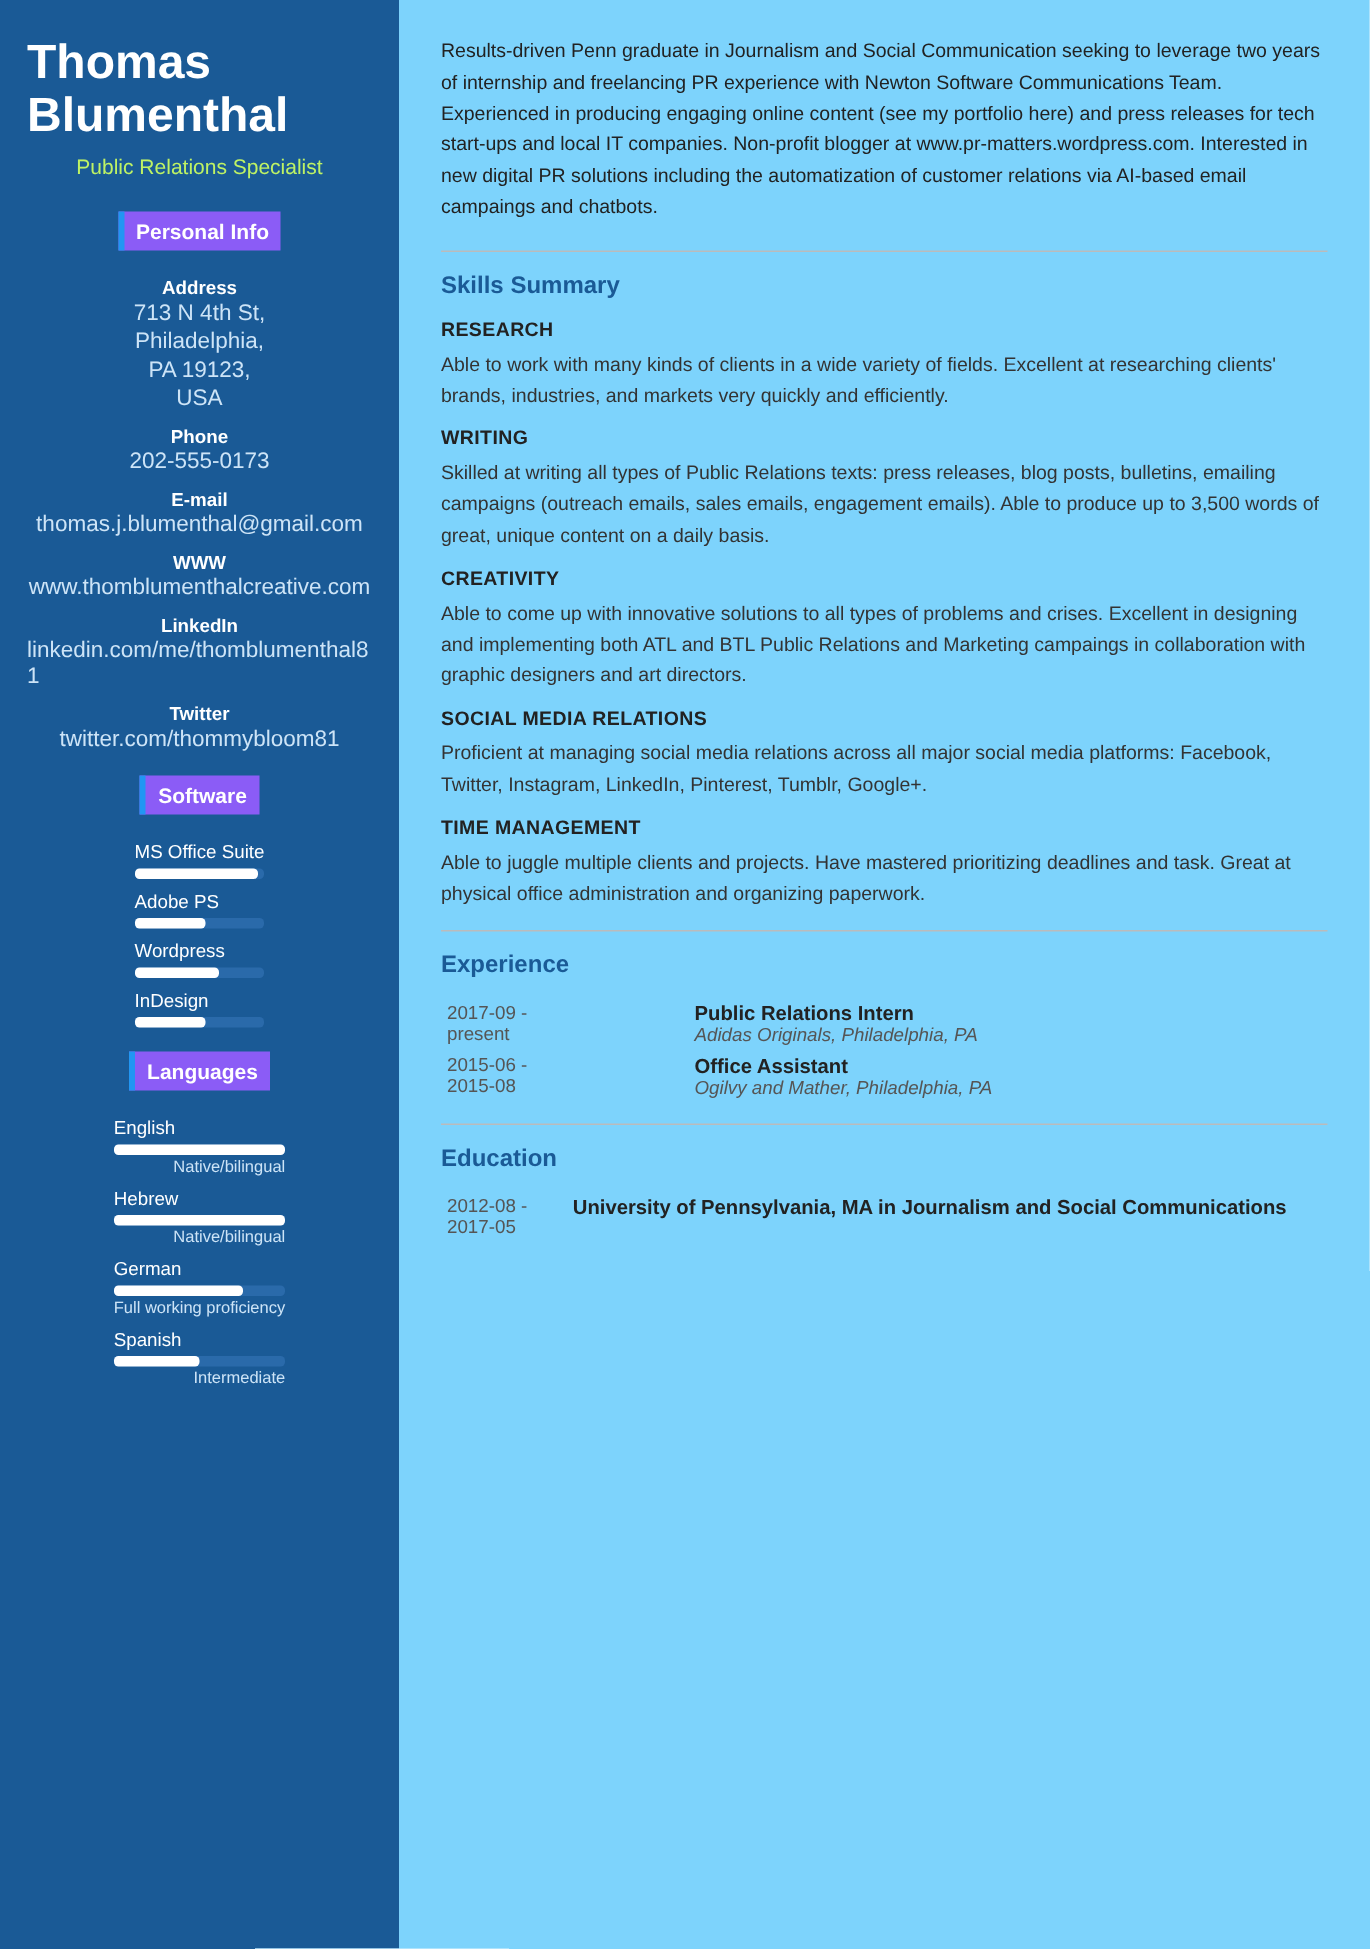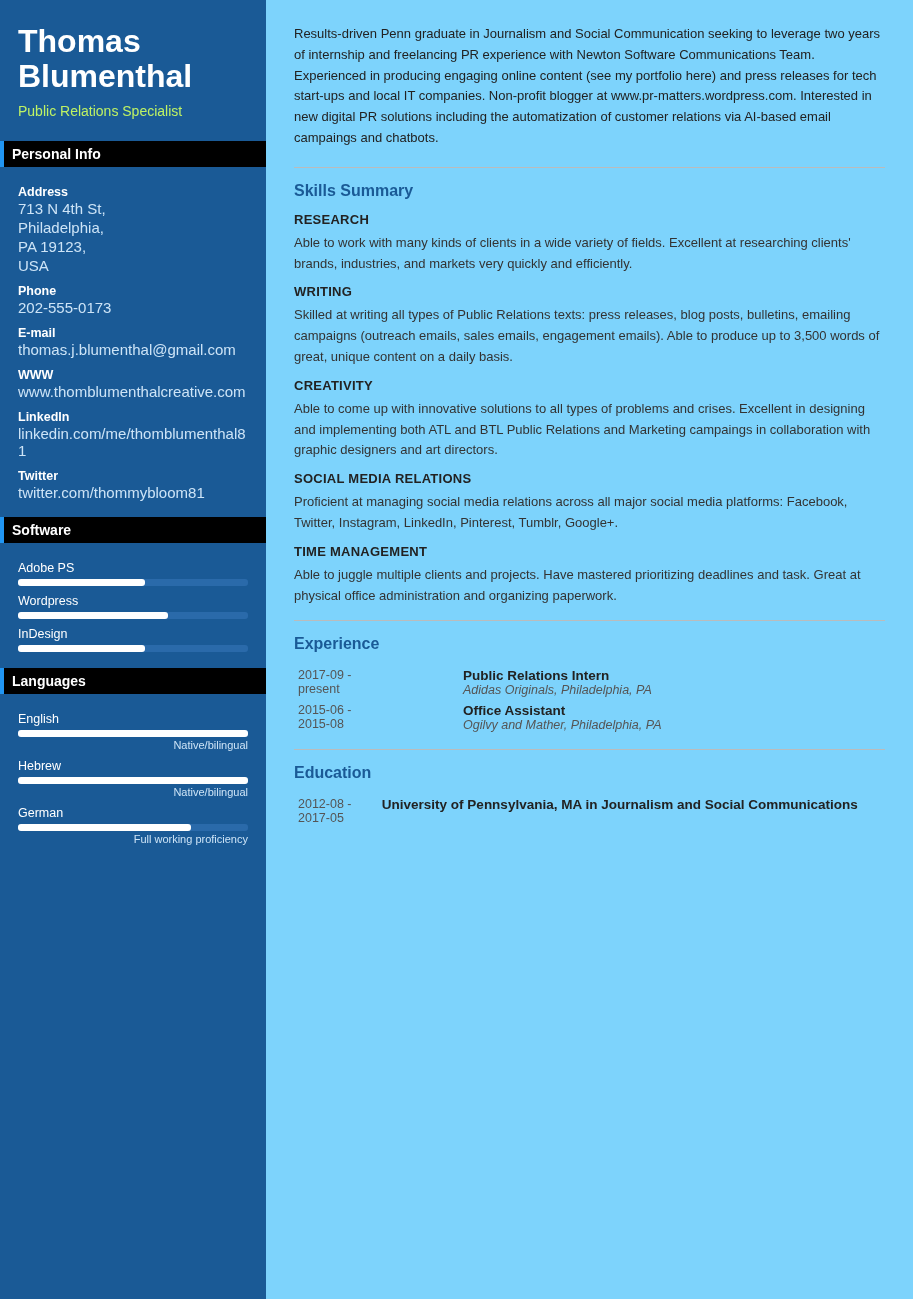--- a/index.html
+++ b/index.html
@@ -19,37 +19,38 @@
     
     .sidebar {
       width: 266px;
       min-width: 266px;
       background: #1a5a96;
       color: #fff;
       padding: 24px 18px 24px 18px;
       display: flex;
       flex-direction: column;
       gap: 0;
+      align-items: center;
     }
     .sidebar-name {
       font-size: 32px;
       font-weight: 900;
       color: #fff;
       line-height: 1.1;
       margin-bottom: 8px;
     }
     .sidebar-title {
       font-size: 14px;
       font-weight: 400;
       color: #bef264;
       margin-bottom: 20px;
       line-height: 1.3;
     }
     .section-header {
-      background: #000000;
+      background: #8b5cf6;
       color: #fff;
       font-size: 14px;
       font-weight: 700;
       padding: 5px 8px;
       margin: 0 -18px 10px -18px;
       border-left: 4px solid #2196f3;
     }
     .info-label {
       font-weight: 700;
       font-size: 12.5px;
@@ -199,20 +200,26 @@
     <div class="info-label">LinkedIn</div>
     <div class="info-value">linkedin.com/me/thomblumenthal81</div>
 
     <div class="info-label">Twitter</div>
     <div class="info-value">twitter.com/thommybloom81</div>
 
     <div class="section-header software-section">Software</div>
 
     <div>
       <div>
+        <div class="skill-name">MS Office Suite</div>
+        <div class="skill-bar-bg">
+          <div class="skill-bar-fill" style="width:95%"></div>
+        </div>
+      </div>
+      <div>
         <div class="skill-name">Adobe PS</div>
         <div class="skill-bar-bg">
           <div class="skill-bar-fill" style="width:55%"></div>
         </div>
       </div>
       <div>
         <div class="skill-name">Wordpress</div>
         <div class="skill-bar-bg">
           <div class="skill-bar-fill" style="width:65%"></div>
         </div>
@@ -241,20 +248,27 @@
           <div class="skill-bar-fill" style="width:100%"></div>
         </div>
         <div class="lang-level">Native/bilingual</div>
       </div>
       <div>
         <div class="lang-name">German</div>
         <div class="skill-bar-bg">
           <div class="skill-bar-fill" style="width:75%"></div>
         </div>
         <div class="lang-level">Full working proficiency</div>
+      </div>
+      <div>
+        <div class="lang-name">Spanish</div>
+        <div class="skill-bar-bg">
+          <div class="skill-bar-fill" style="width:50%"></div>
+        </div>
+        <div class="lang-level">Intermediate</div>
       </div>
     </div>
 
   </div>
 
   <div class="main">
 
     <p class="summary-text">Results-driven Penn graduate in Journalism and Social Communication seeking to leverage two years of internship and freelancing PR experience with Newton Software Communications Team. Experienced in producing engaging online content (see my portfolio here) and press releases for tech start-ups and local IT companies. Non-profit blogger at www.pr-matters.wordpress.com. Interested in new digital PR solutions including the automatization of customer relations via AI-based email campaings and chatbots.</p>
 
     <hr class="divider">

